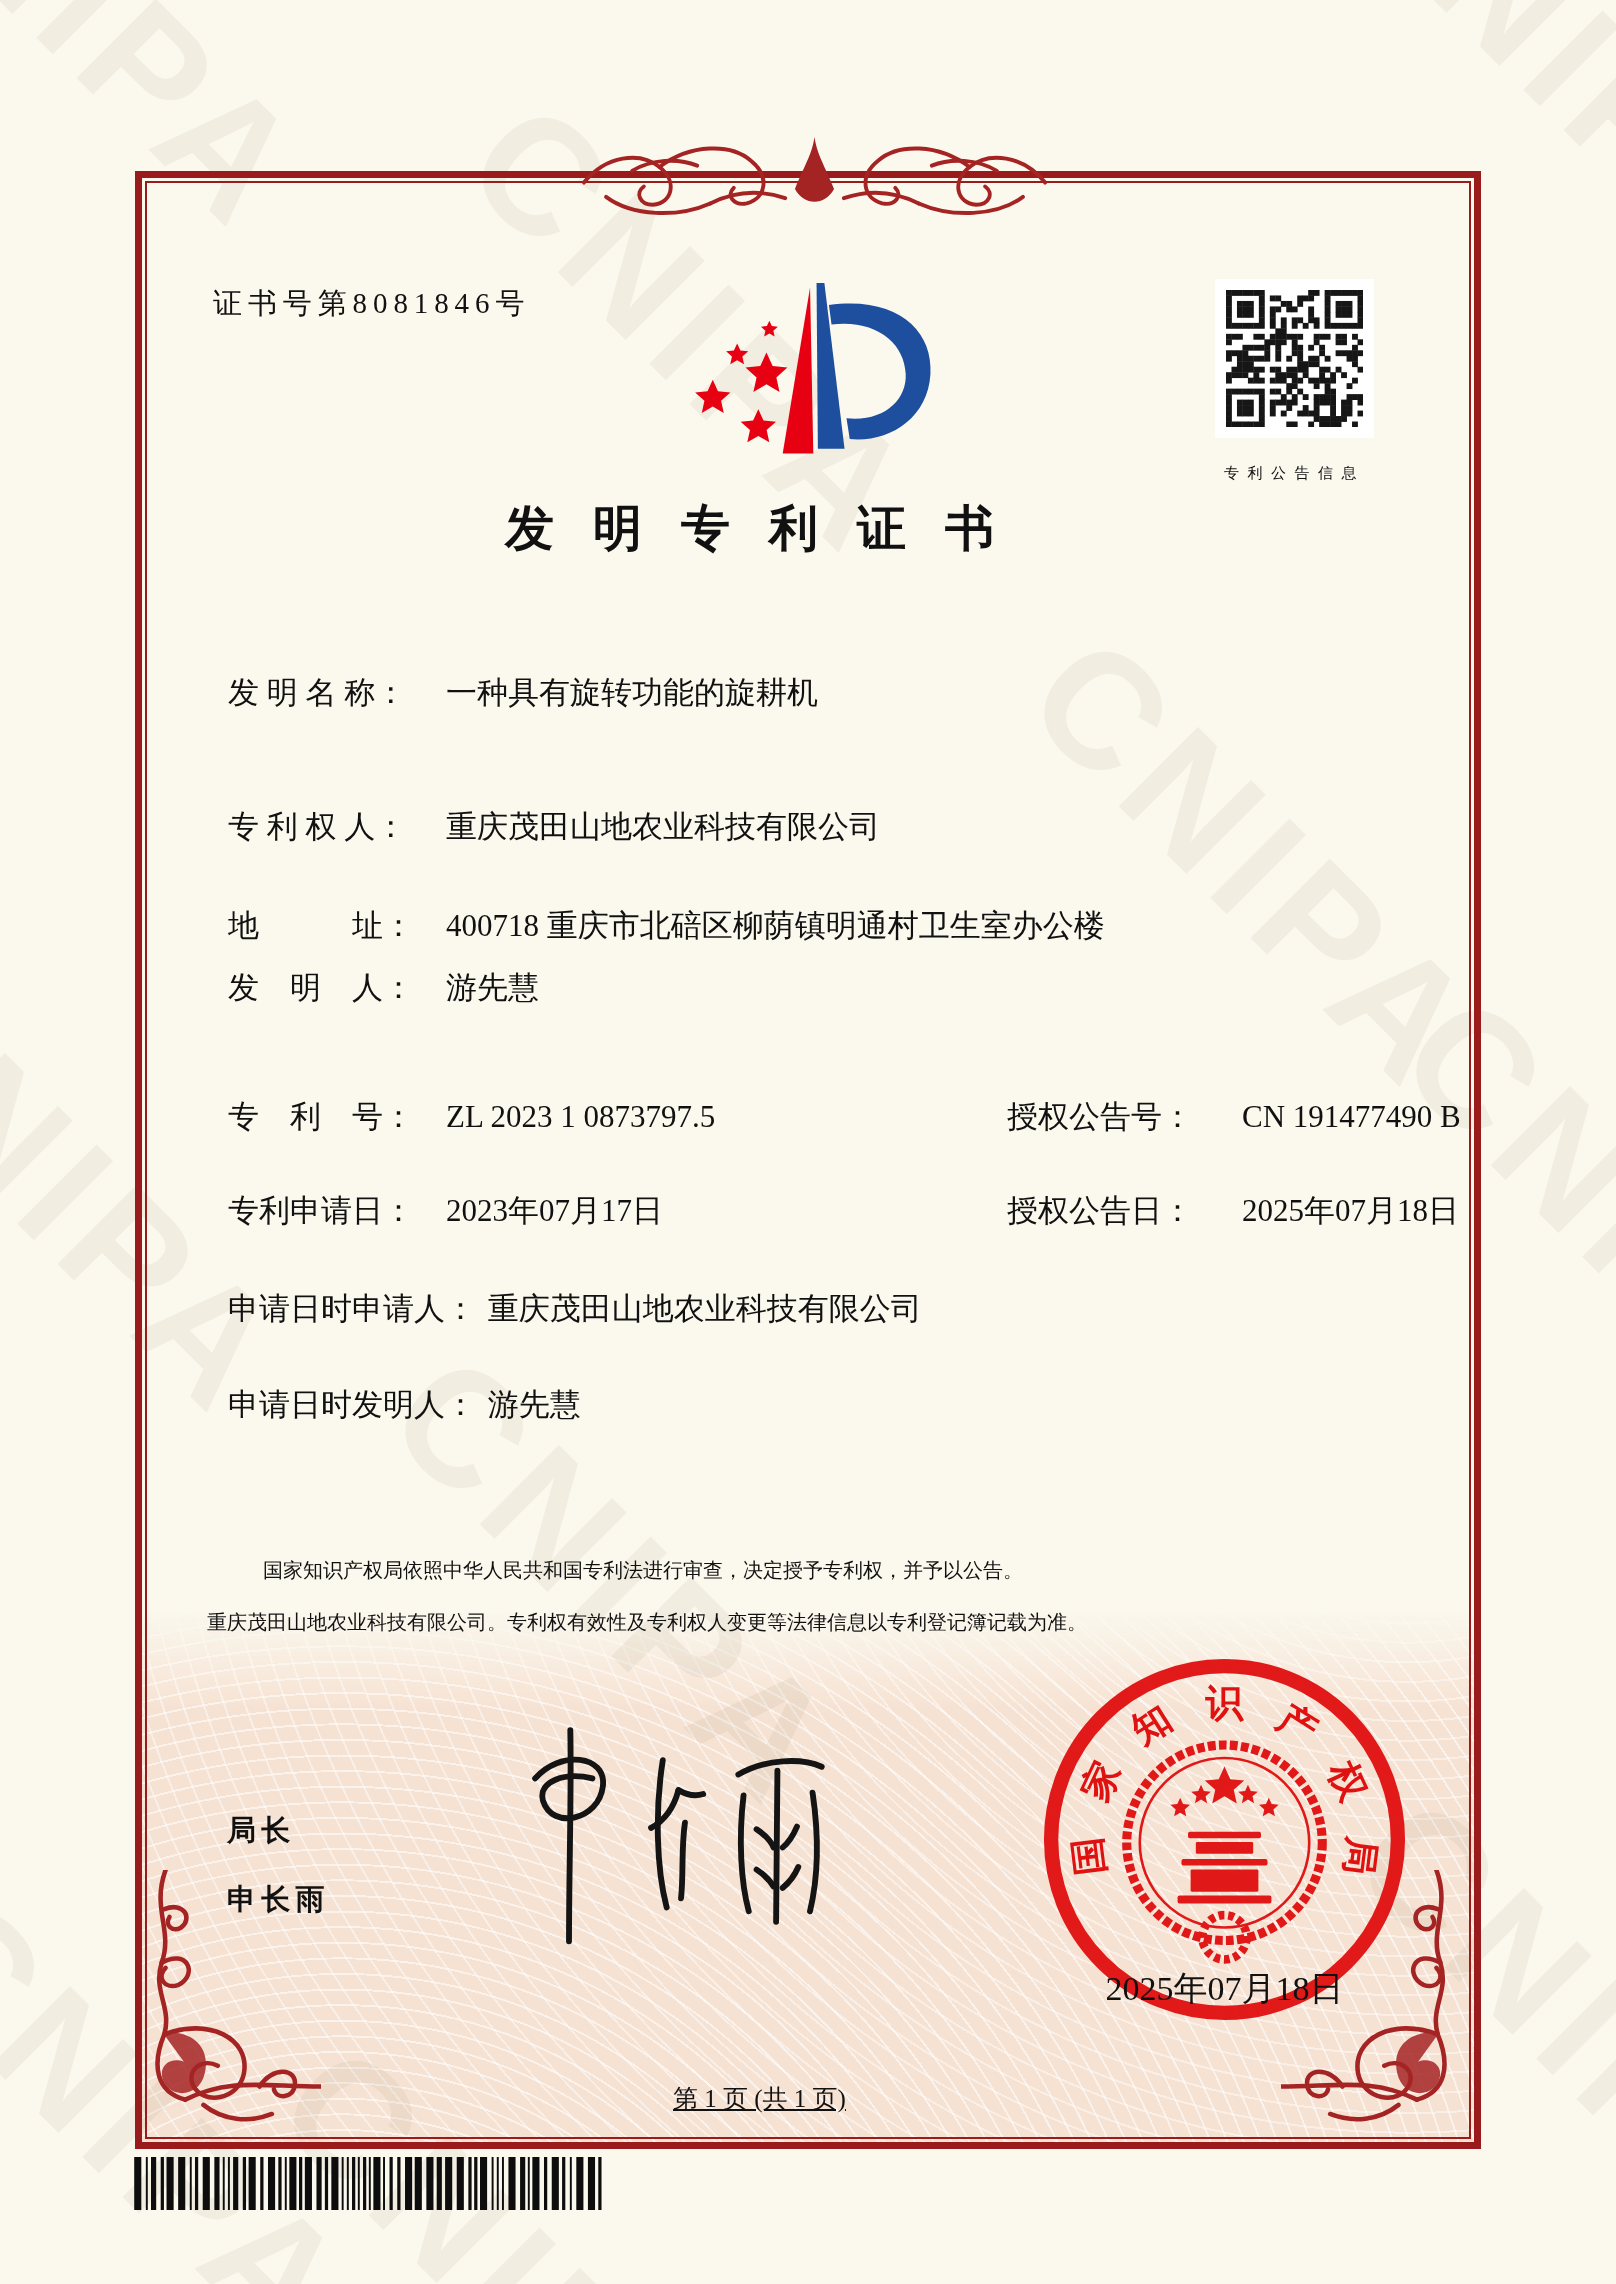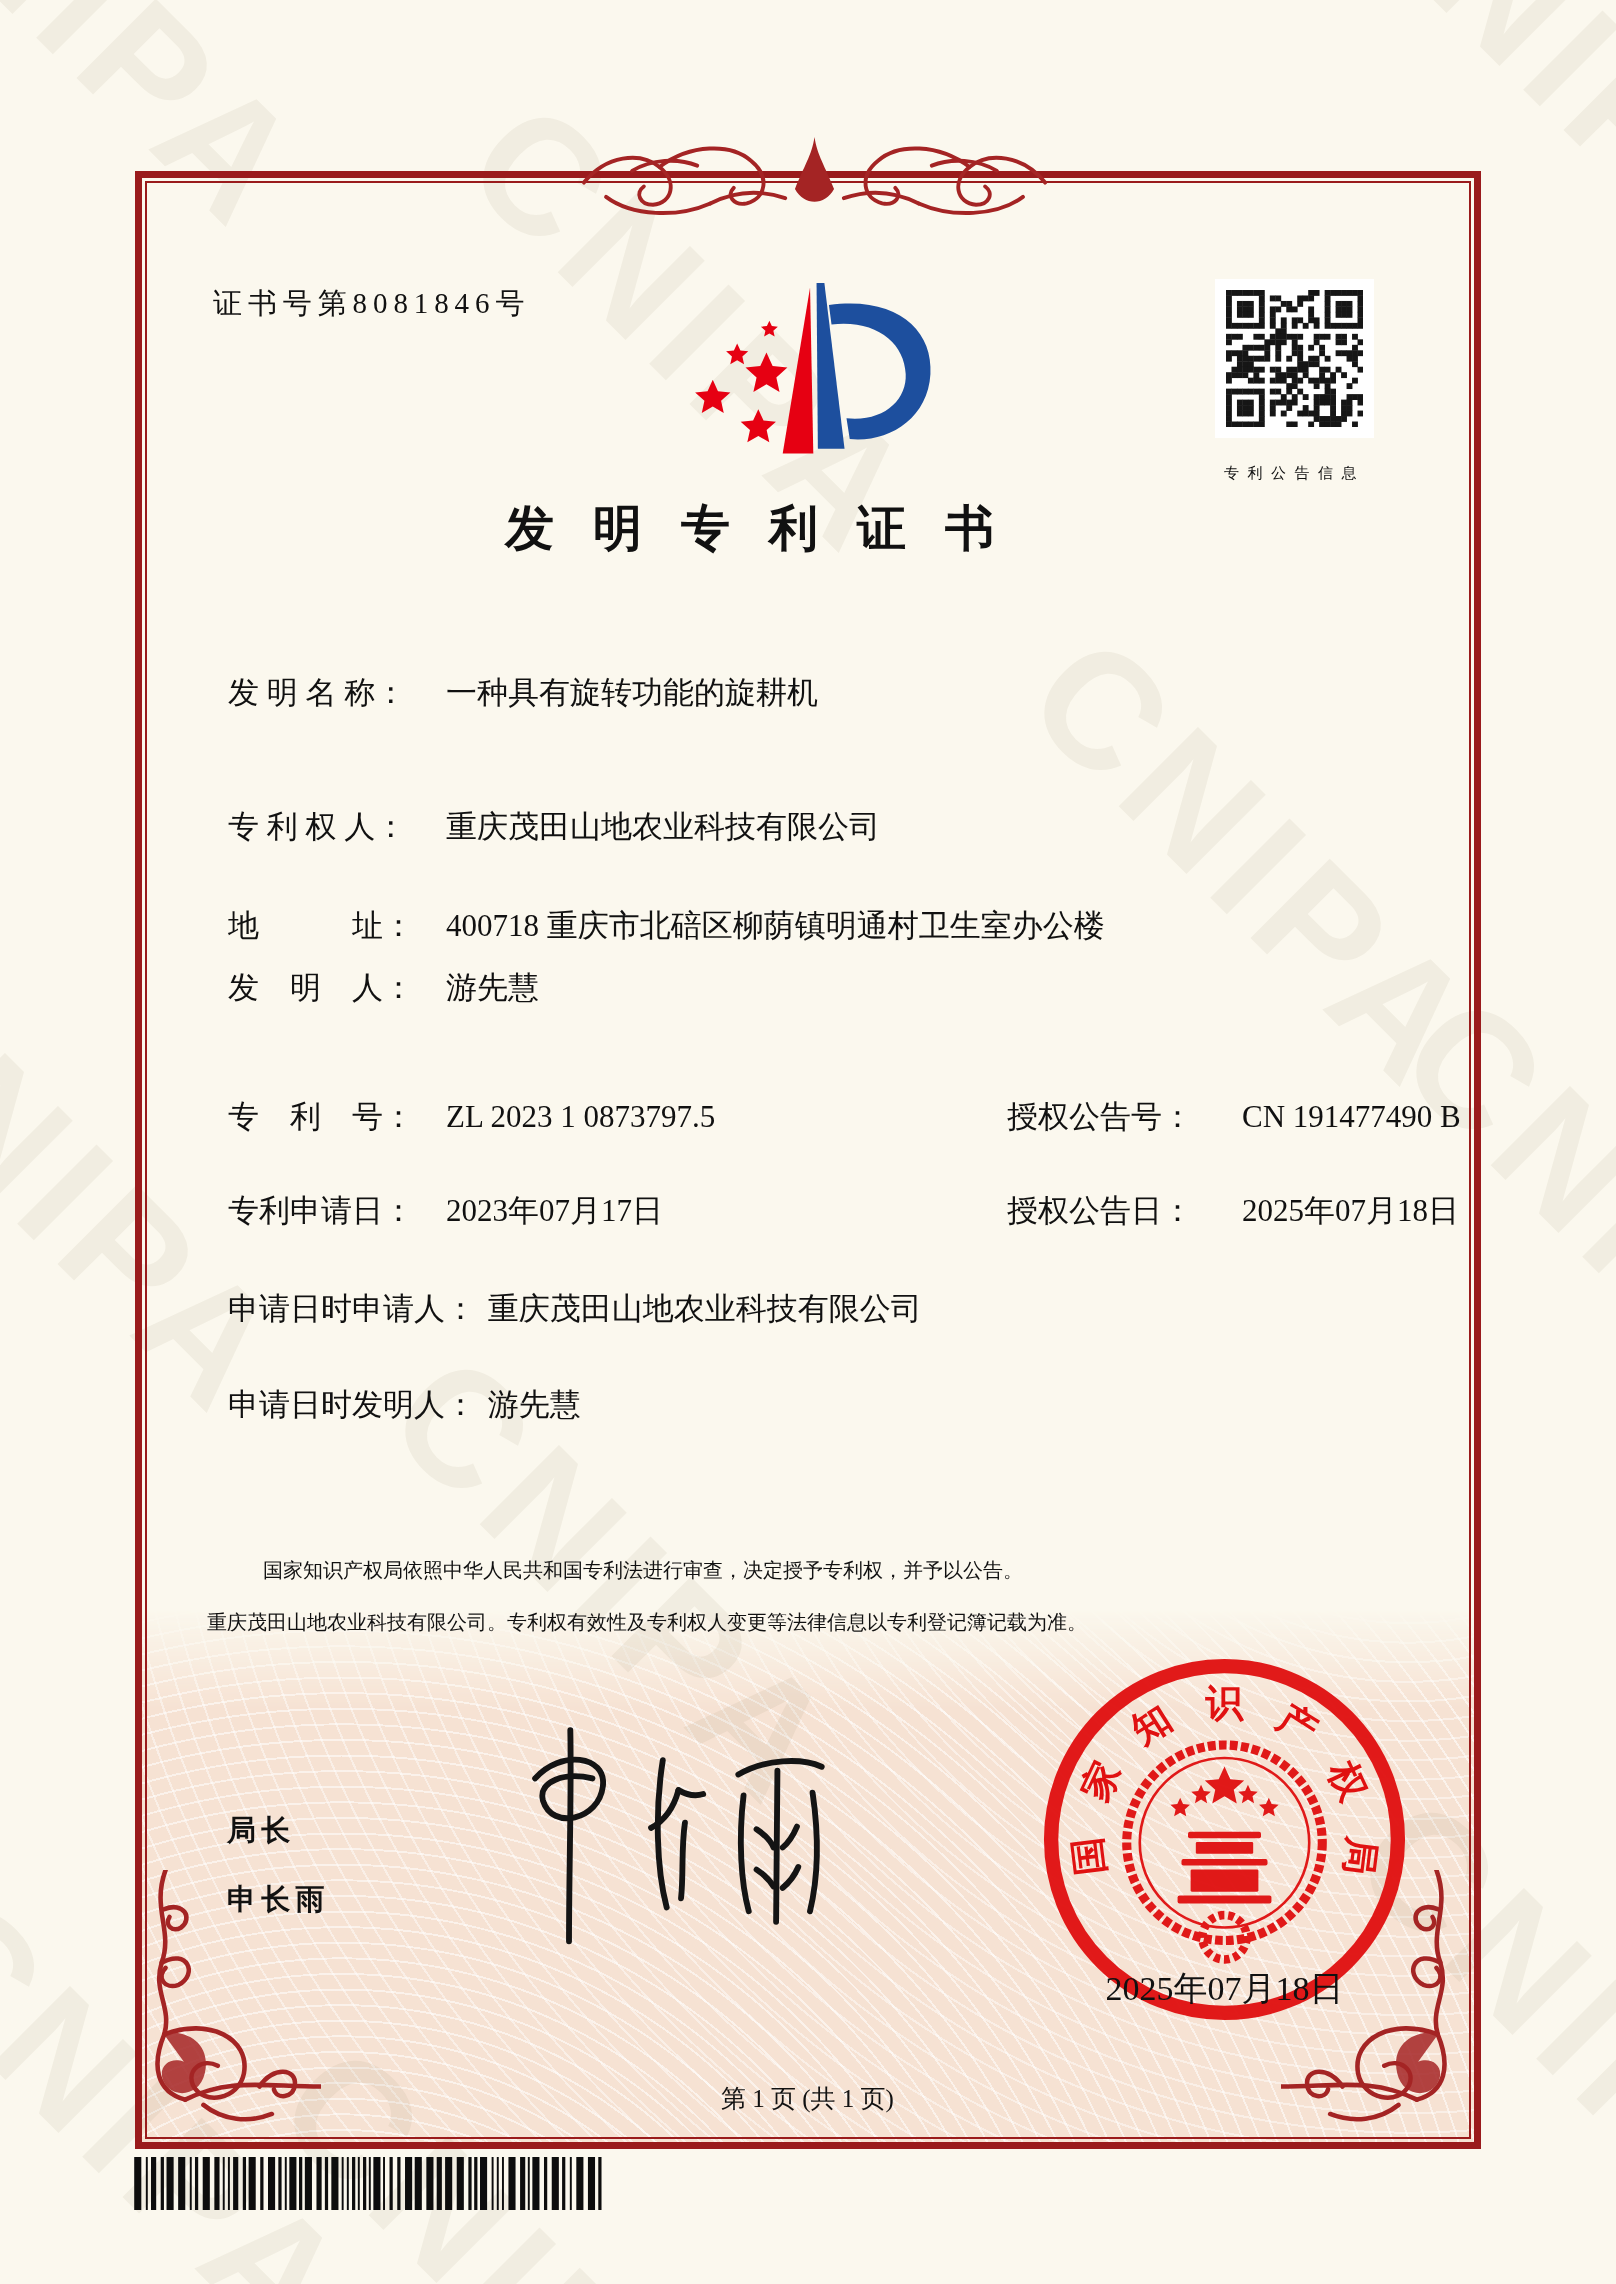--- a/index.html
+++ b/index.html
@@ -44,22 +44,22 @@
   .stline{position:absolute;font-size:20px;white-space:nowrap;z-index:5;}
   
   .role,.rname{position:absolute;left:227px;font-size:29px;letter-spacing:5.2px;font-weight:bold;
         font-family:"Liberation Sans","DejaVu Sans",sans-serif;z-index:5;}
   .sig{position:absolute;left:492px;top:1712px;z-index:5;}
   
   .seal{position:absolute;left:1042px;top:1657px;z-index:6;}
   .sealdate{position:absolute;left:1042px;top:1966px;width:365px;text-align:center;
             font-size:34px;z-index:7;}
   
-  .footer{position:absolute;left:612px;top:2082px;width:391px;text-align:center;
-          font-size:25px;z-index:5;}
+  .footer{position:absolute;left:564px;top:2082px;width:391px;text-align:center;
+          font-size:25px;z-index:5;text-decoration:underline;}
   .barcode{position:absolute;left:132px;top:2157px;z-index:5;}
 </style>
 </head>
 <body>
 
 <div class="wm" style="left:-196px;top:-91px">CNIPA</div>
 <div class="wm" style="left:1291px;top:-39px">CNIPA</div>
 <div class="wm" style="left:417px;top:235px">CNIPA</div>
 <div class="wm" style="left:978px;top:769px">CNIPA</div>
 <div class="wm" style="left:-215px;top:1095px">CNIPA</div>

